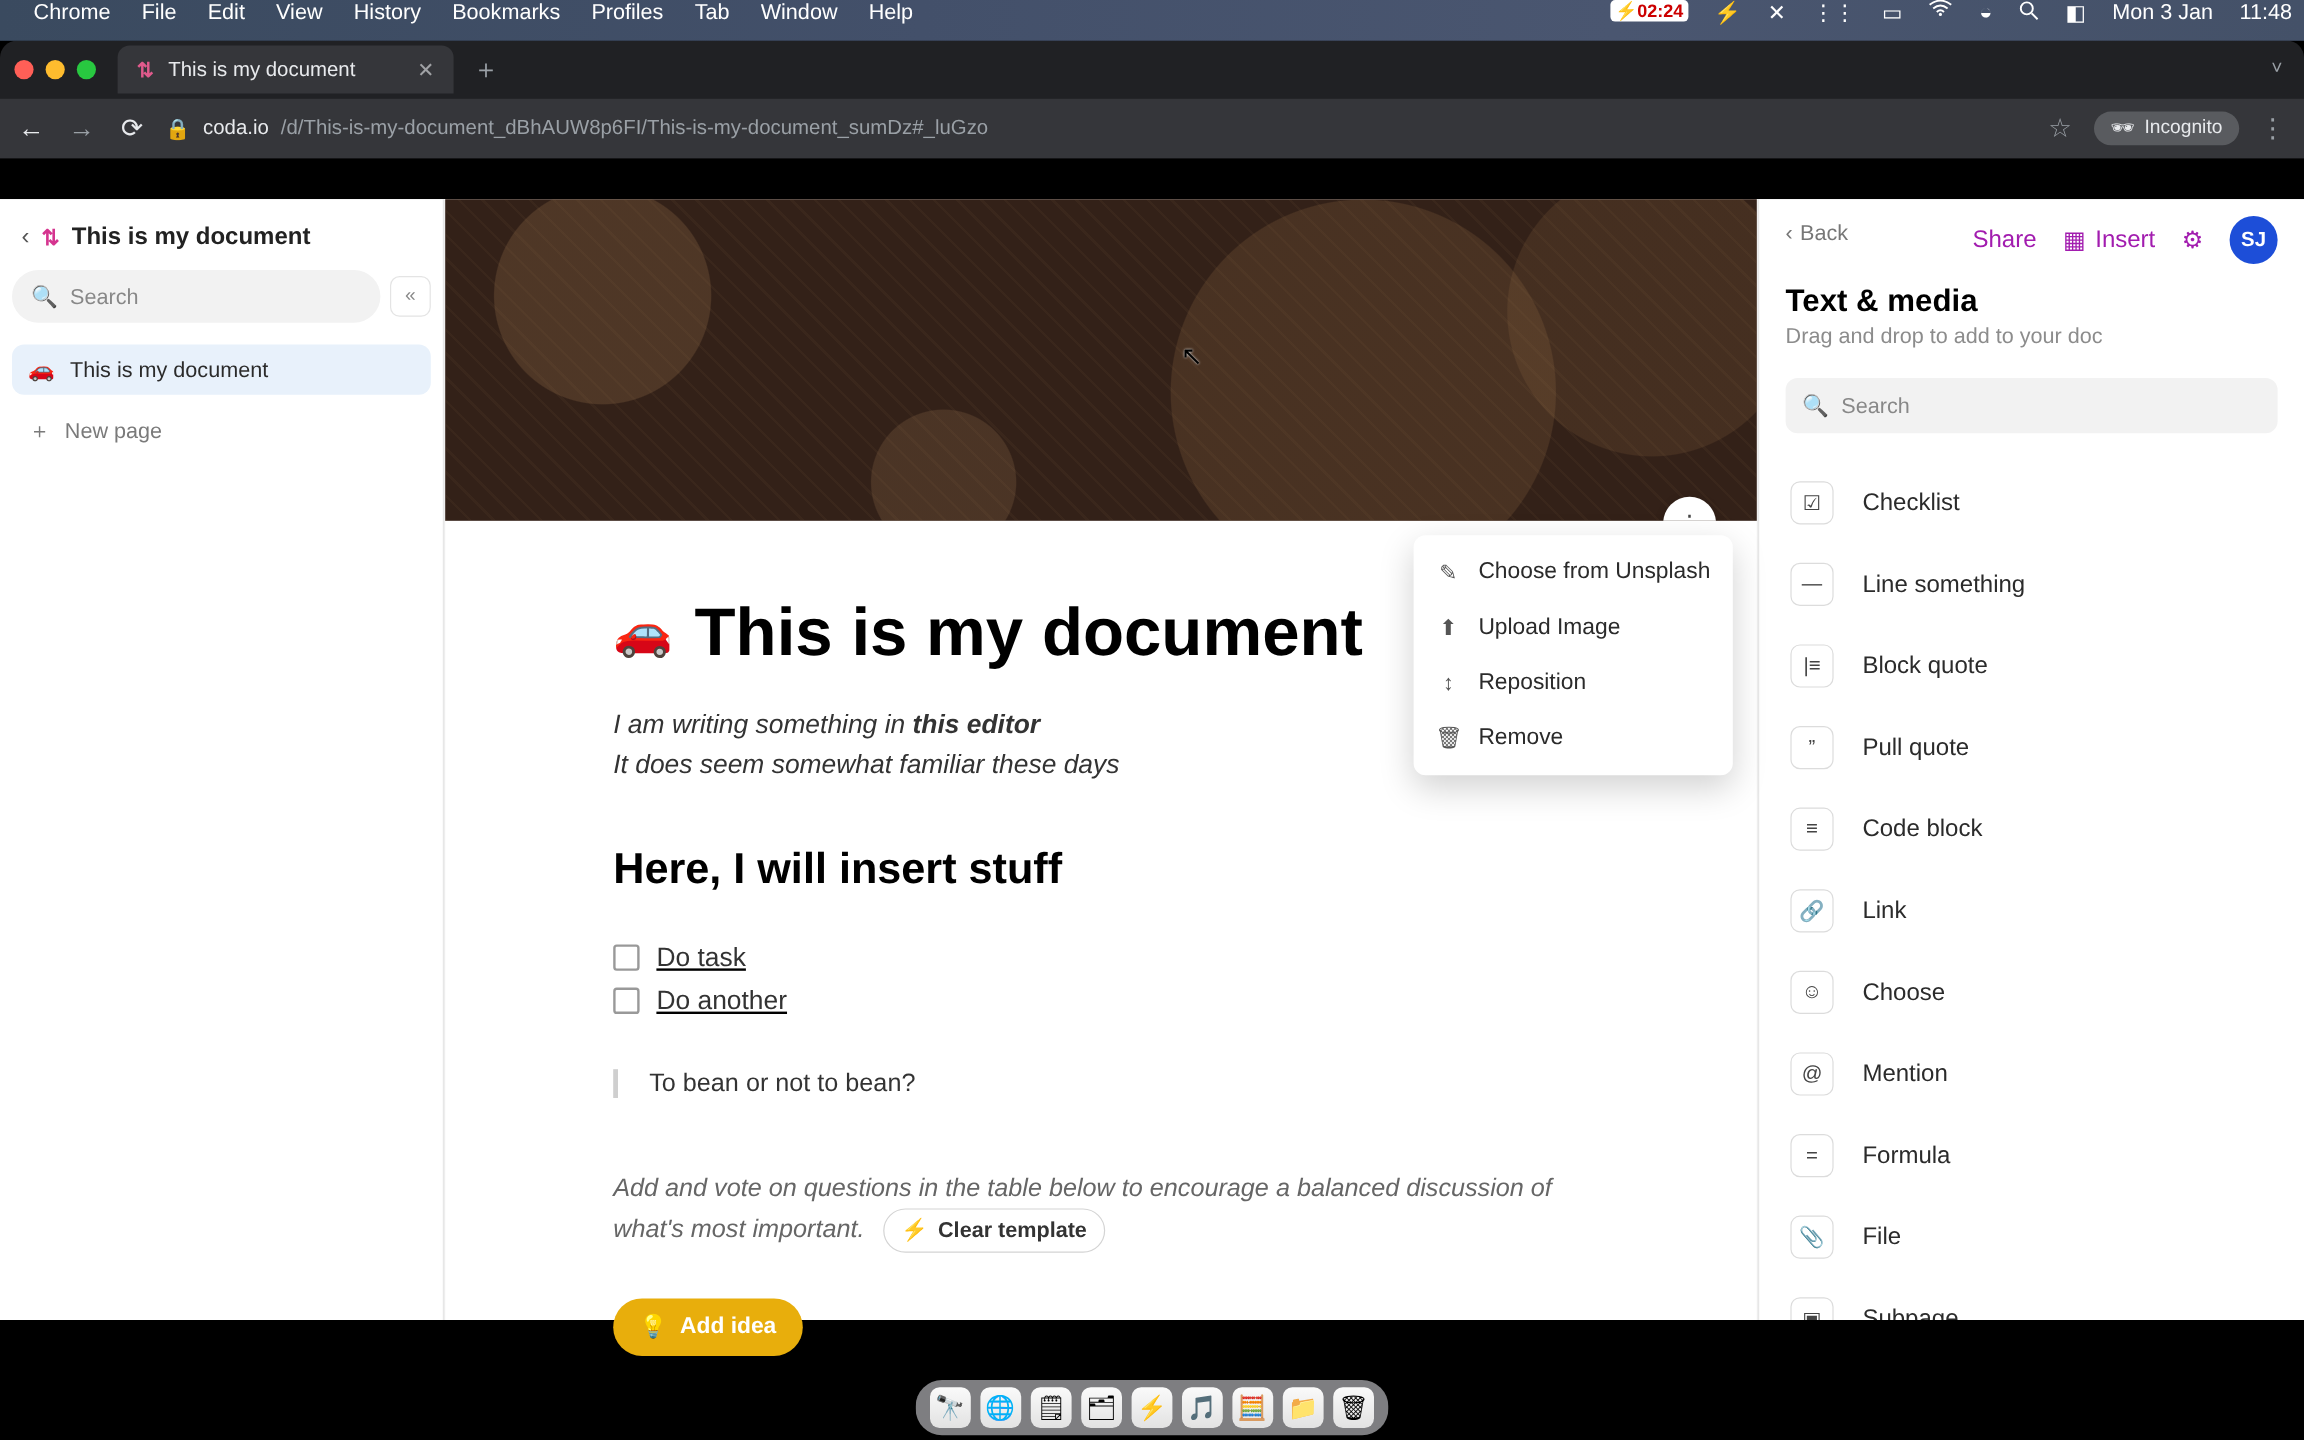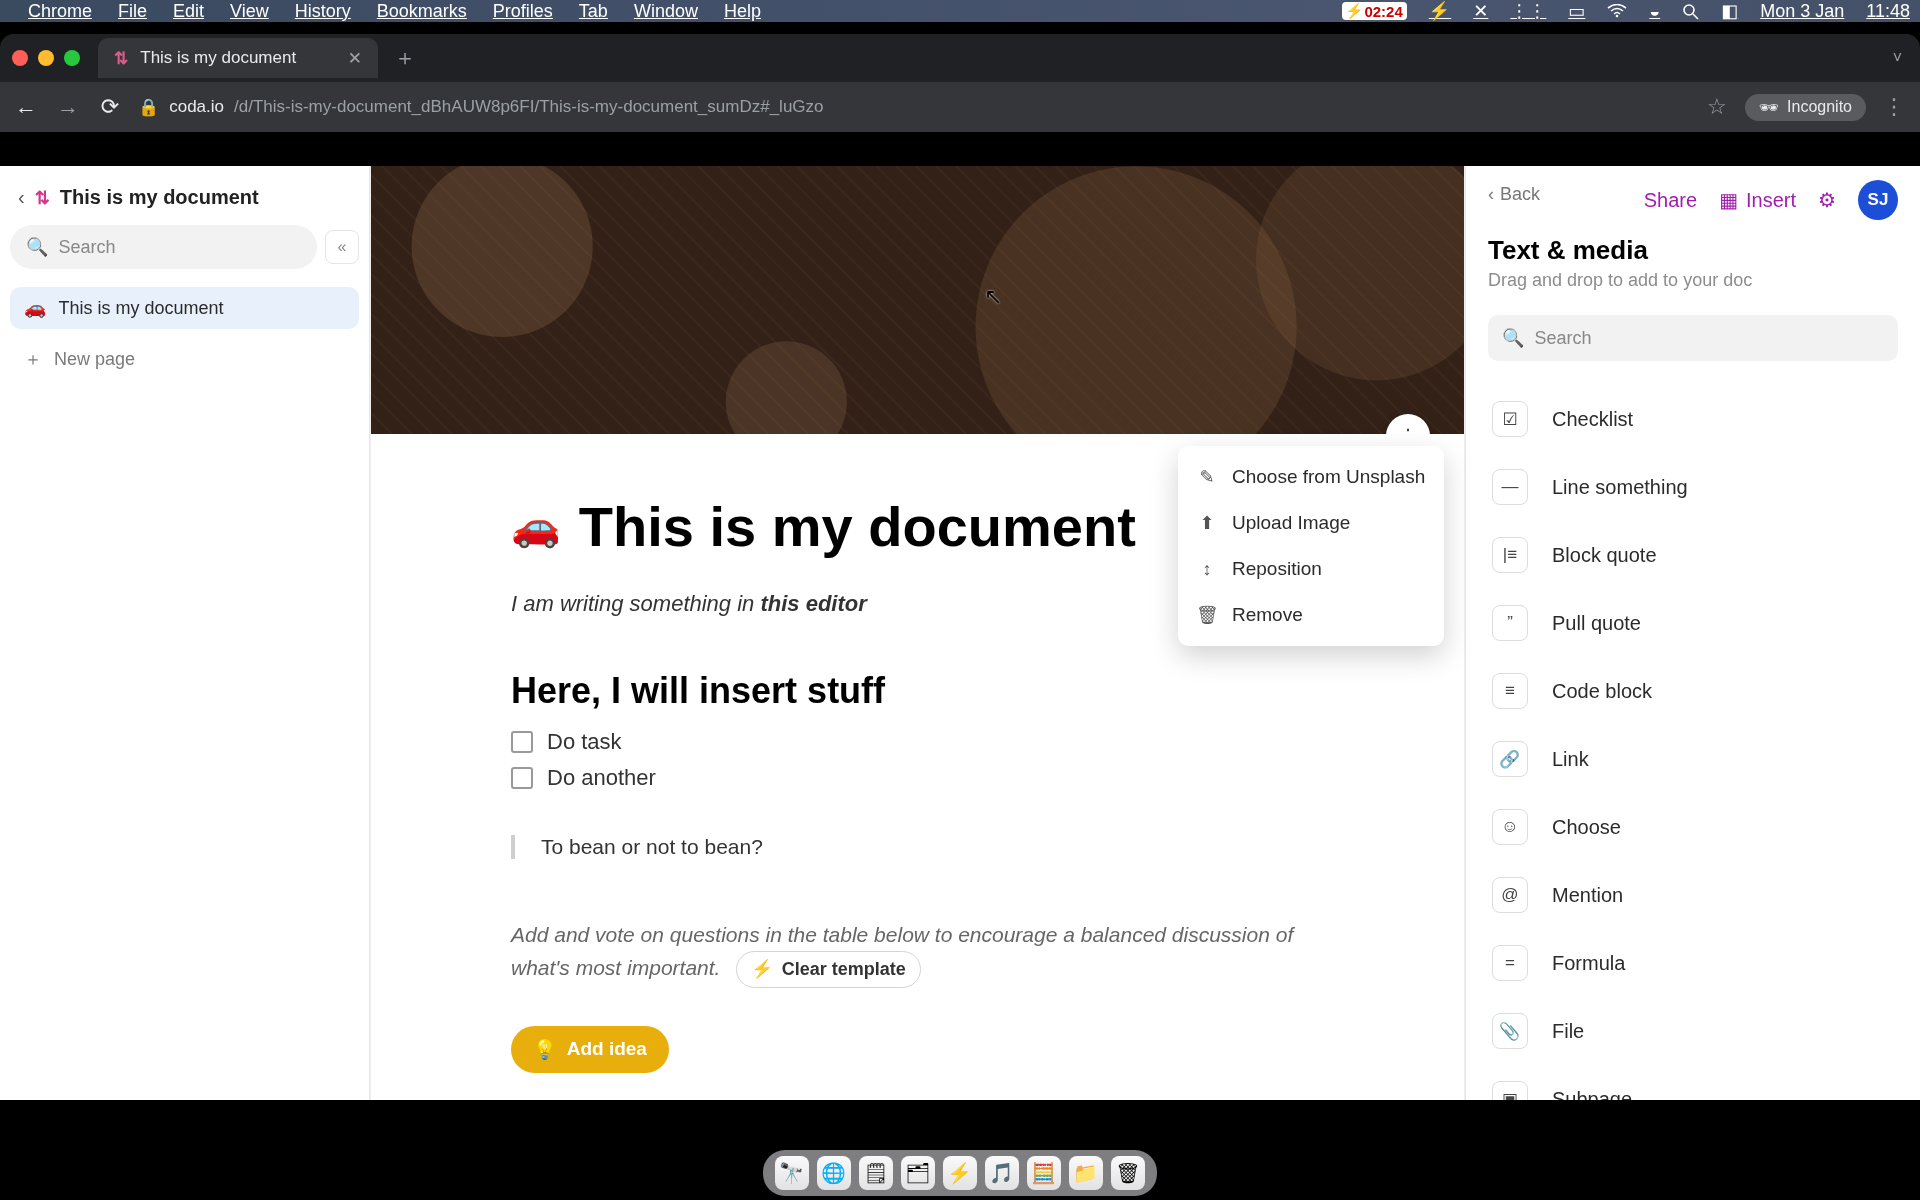--- a/index.html
+++ b/index.html
@@ -1,20 +1,20 @@
 <!DOCTYPE html>
 <html><head>
 <meta charset="utf-8">
 <style>
   * { box-sizing: border-box; margin: 0; padding: 0; font-family: -apple-system, BlinkMacSystemFont, "Segoe UI", Helvetica, sans-serif; }
   html, body { width: 1920px; height: 1200px; overflow: hidden; background: #000; }
   
-  .macbar { position: absolute; top: 0; left: 0; right: 0; height: 22px;
+  .macbar { position: absolute; top: 0; left: 0; right: 0; height: 34px;
             background: linear-gradient(90deg,#3a4a5f 0%,#43506a 40%,#4a5670 70%,#445168 100%);
-            display: flex; align-items: center; color: #fff; font-size: 18px; padding: 0 10px; z-index: 100; text-decoration: underline; }
+            display: flex; align-items: flex-start; color: #fff; font-size: 18px; padding: 0 10px; z-index: 100; }
   .macbar .apple { font-size: 20px; margin-right: 18px; }
   .macbar .menu-item { margin-right: 26px; font-weight: 400; }
   .macbar .menu-item:first-of-type { font-weight: 600; }
   .macbar .spacer { flex: 1; }
   .macbar .right-item { margin-left: 22px; display: inline-flex; align-items: center; }
   .battery-box { display: inline-flex; align-items: center; background: #fff; color: #c00; border-radius: 4px; padding: 0 4px; font-size: 15px; font-weight: 600; }
   
   .chrome { position: absolute; top: 34px; left: 0; right: 0; bottom: 50px;
             border-radius: 14px; overflow: hidden; }
   .tabstrip { height: 48px; background: #202124; display: flex; align-items: center; padding-left: 12px; }
@@ -70,21 +70,21 @@
   .cover-menu { position: absolute; right: 20px; top: 280px; width: 266px; background: #fff;
                 border-radius: 10px; box-shadow: 0 10px 28px rgba(0,0,0,.18); padding: 8px 0; z-index: 5; }
   .cm-item { display: flex; align-items: center; gap: 14px; padding: 12px 18px; font-size: 19px; color: #2b2b2b; }
   .cm-item .mi { width: 22px; text-align: center; color: #555; font-size: 18px; }
   .doc-body { padding: 60px 140px 40px; }
   .doc-title-row { display: flex; align-items: center; gap: 18px; }
   .doc-emoji { font-size: 40px; }
   .doc-title { font-size: 56px; font-weight: 700; }
   .para { font-size: 22px; color: #333; margin-top: 28px; line-height: 1.5; font-style: italic; }
   .h2 { font-size: 36px; font-weight: 700; margin-top: 50px; }
-  .check-list { margin-top: 17px; }
+  .check-list { margin-top: 40px; text-decoration: underline; }
   .check-item { display: flex; align-items: center; gap: 14px; font-size: 22px; color: #333; margin-bottom: 10px; }
   .check-item .box { width: 22px; height: 22px; border: 2px solid #999; border-radius: 3px; }
   .quote { border-left: 4px solid #cfcfcf; padding-left: 26px; margin-top: 44px; font-size: 21px; color: #333; }
   .tmpl-line { margin-top: 60px; font-style: italic; color: #666; font-size: 21px; line-height: 1.5; }
   .clear-pill { display: inline-flex; align-items: center; gap: 8px; font-style: normal; font-size: 18px;
                 border: 1px solid #d4d4d4; border-radius: 20px; padding: 4px 14px; margin-left: 10px; color: #333; font-weight: 600; }
   .add-idea { margin-top: 38px; background: #e8ae0c; color: #fff; border-radius: 24px;
               padding: 12px 22px; font-size: 19px; font-weight: 600; display: inline-flex; gap: 10px; align-items: center; }
   
   .app-topright { position: absolute; top: 14px; right: 22px; display: flex; align-items: center; gap: 22px; z-index: 20; }
@@ -239,20 +239,21 @@
           </div>
         </div>
 
         <div class="doc-body">
           <div class="doc-title-row">
             <span class="doc-emoji">🚗</span>
             <span class="doc-title">This is my document</span>
           </div>
           <p class="para">
             <span>I am writing something in </span><b>this editor</b><br>
+            <span>It does seem somewhat familiar these days</span>
           </p>
           <h2 class="h2">Here, I will insert stuff</h2>
           <div class="check-list">
             <div class="check-item">
               <span class="box"></span>
               <span>Do task</span>
             </div>
             <div class="check-item">
               <span class="box"></span>
               <span>Do another</span>

